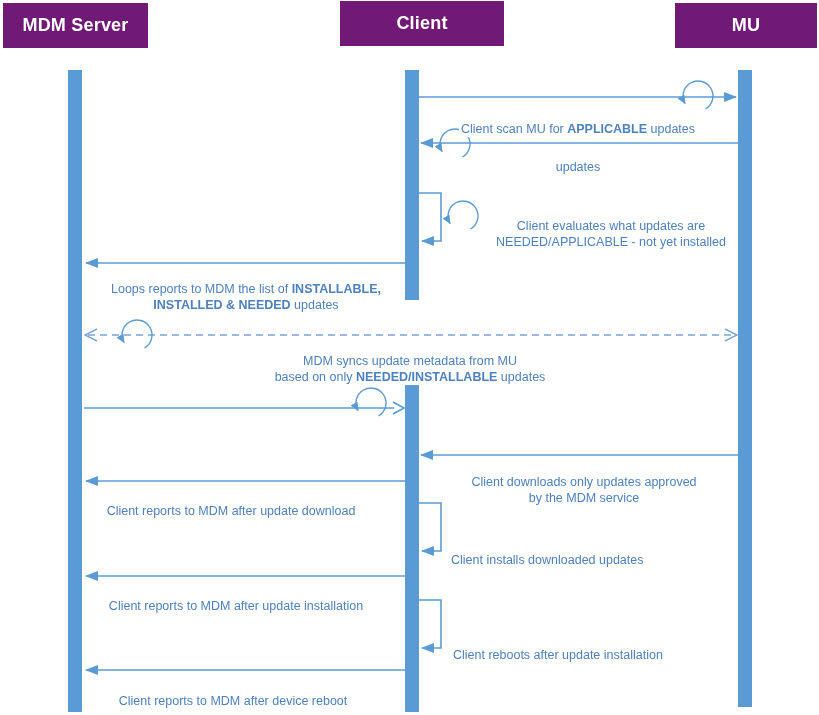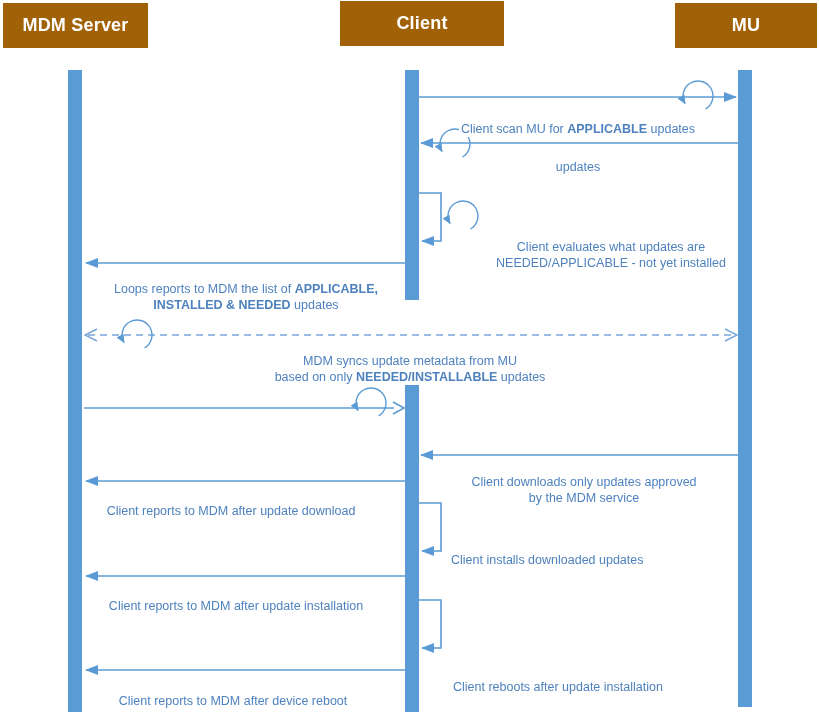--- a/index.html
+++ b/index.html
@@ -1,21 +1,21 @@
 <!DOCTYPE html>
 <html><head>
 <meta charset="utf-8">
 <style>
   html,body{margin:0;padding:0;background:#fff;}
   #stage{
     position:relative;width:819px;height:715px;background:#fff;overflow:hidden;
     font-family:"Liberation Sans", sans-serif;
   }
   .actor{
-    position:absolute;height:45px;background:#a16207;color:#fff;
+    position:absolute;height:45px;background:#701a75;color:#fff;
     display:flex;align-items:center;justify-content:center;
     font-size:18px;font-weight:bold;letter-spacing:.2px;
   }
   #svg-layer{position:absolute;left:0;top:0;}
   .lbl{
     position:absolute;background:#fff;color:#4E82BE;font-size:12.5px;line-height:16px;
     white-space:nowrap;text-align:center;transform:translateX(-50%);padding:0 2px;margin-top:32px;
   }
   .lbl b{font-weight:bold;}
   .lbl-left{transform:none;text-align:right;}
@@ -87,44 +87,44 @@
   <div class="actor" style="left:675px;top:3px;width:142px">MU</div>
 
   <div class="lbl" style="left:578px;top:89px">
     <span>Client scan MU for </span><b>APPLICABLE</b><span> updates</span>
   </div>
 
   <div class="lbl" style="left:578px;top:127px">
     <div>updates</div>
   </div>
 
-  <div class="lbl" style="left:611px;top:207px">
+  <div class="lbl" style="left:611px;top:186px">
     <div>Client evaluates what updates are</div>
     <div>NEEDED/APPLICABLE - not yet installed</div>
   </div>
 
   <div class="lbl" style="left:246px;top:249px">
-    <div><span>Loops reports to MDM the list of </span><b>APPLICABLE,</b></div>
+    <div><span>Loops reports to MDM the list of </span><b>INSTALLABLE,</b></div>
     <div><b>INSTALLED &amp; NEEDED</b><span> updates</span></div>
   </div>
 
   <div class="lbl" style="left:410px;top:321px">
     <div>MDM syncs update metadata from MU</div>
     <div><span>based on only </span><b>NEEDED/INSTALLABLE</b><span> updates</span></div>
   </div>
 
 
   <div class="lbl" style="left:584px;top:442px">
     <div>Client downloads only updates approved</div>
     <div>by the MDM service</div>
   </div>
 
   <div class="lbl" style="left:231px;top:471px">Client reports to MDM after update download</div>
 
   <div class="lbl lbl-left" style="left:449px;top:520px">Client installs downloaded updates</div>
 
   <div class="lbl" style="left:236px;top:566px">Client reports to MDM after update installation</div>
 
-  <div class="lbl lbl-left" style="left:451px;top:647px">Client reboots after update installation</div>
+  <div class="lbl lbl-left" style="left:451px;top:615px">Client reboots after update installation</div>
 
   <div class="lbl" style="left:233px;top:661px">Client reports to MDM after device reboot</div>
 
 </div>
 
 </body></html>

